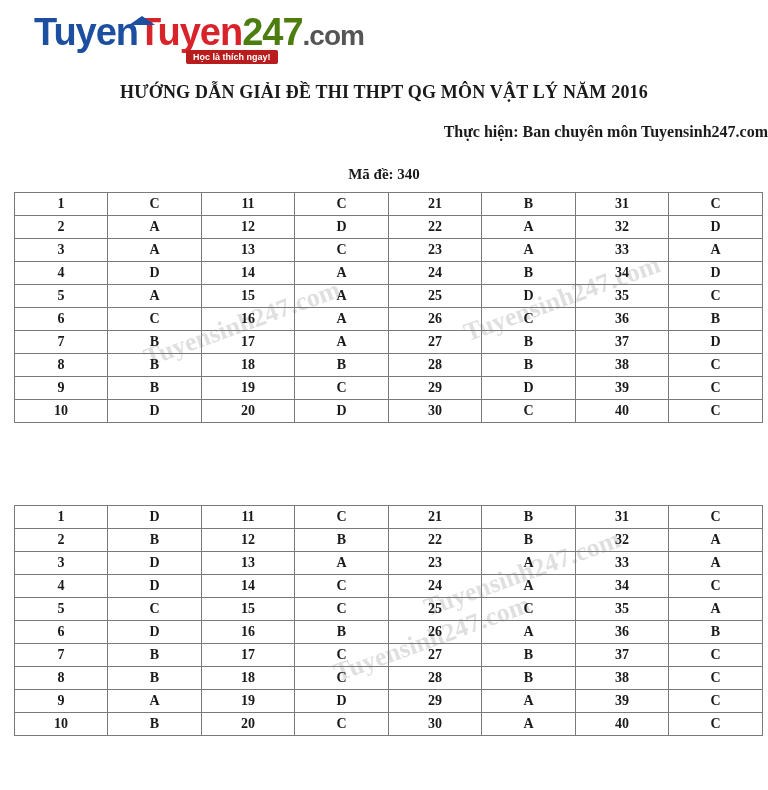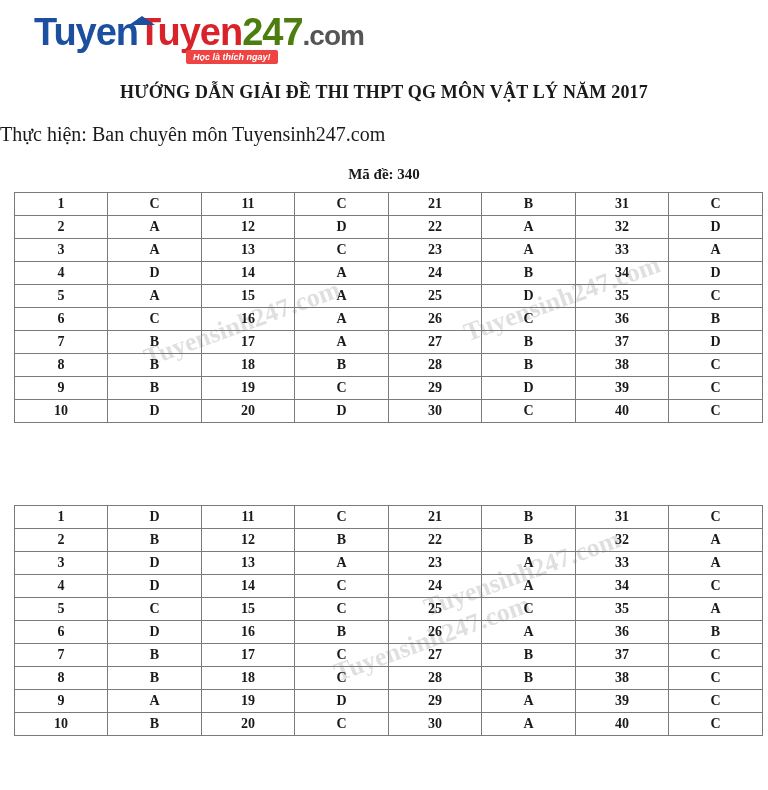--- a/index.html
+++ b/index.html
@@ -32,29 +32,28 @@
     white-space: nowrap;
   }
   .logo-tuyen { color: #1c4fa0; }
   .logo-sinh  { color: #d8232a; }
   .logo-247   { color: #4d7c0f; }
   .logo-com   { color: #555555; font-size: 28px; font-weight: bold; }
   .logo-sub {
     position: absolute;
     left: 152px;
     top: 38px;
-    background: #ef4444;
+    background: #b91c1c;
     color: #ffffff;
     font-family: "Liberation Sans", sans-serif;
     font-size: 9px;
     font-weight: bold;
     padding: 2px 7px 2px 7px;
     border-radius: 2px;
     white-space: nowrap;
-    font-style: italic;
   }
   .cap-shape {
     position: absolute;
     left: 95px;
     top: 4px;
     width: 0; height: 0;
     border-left: 13px solid transparent;
     border-right: 13px solid transparent;
     border-bottom: 9px solid #1c4fa0;
   }
@@ -66,23 +65,23 @@
     top: 82px;
     text-align: center;
     font-size: 18px;
     font-weight: bold;
     letter-spacing: 0.2px;
   }
   .subtitle {
     position: absolute;
     left: 0; right: 0;
     top: 123px;
-    text-align: left;
-    font-size: 20px;
-    font-weight: normal;
+    text-align: right;
+    font-size: 16px;
+    font-weight: bold;
   }
   .code-heading {
     text-align: center;
     font-size: 15px;
     font-weight: bold;
     margin: 0 0 9px 0;
   }
 
   
   .block {
@@ -134,21 +133,21 @@
 <body>
 
 <div class="logo">
   <div class="cap-shape"></div>
   <div class="logo-text">
     <span class="logo-tuyen">Tuyen</span><span class="logo-sinh">Tuyen</span><span class="logo-247">247</span><span class="logo-com">.com</span>
   </div>
   <div class="logo-sub">Học là thích ngay!</div>
 </div>
 
-<div class="title">HƯỚNG DẪN GIẢI ĐỀ THI THPT QG MÔN VẬT LÝ NĂM 2017</div>
+<div class="title">HƯỚNG DẪN GIẢI ĐỀ THI THPT QG MÔN VẬT LÝ NĂM 2016</div>
 <div class="subtitle">Thực hiện: Ban chuyên môn Tuyensinh247.com</div>
 
 <div class="wm wm1">Tuyensinh247.com</div>
 <div class="wm wm2">Tuyensinh247.com</div>
 <div class="wm wm3">Tuyensinh247.com</div>
 <div class="wm wm4">Tuyensinh247.com</div>
 
 <div class="block" id="block-0">
   <div class="code-heading">Mã đề: 340</div>
   <table class="answers">

